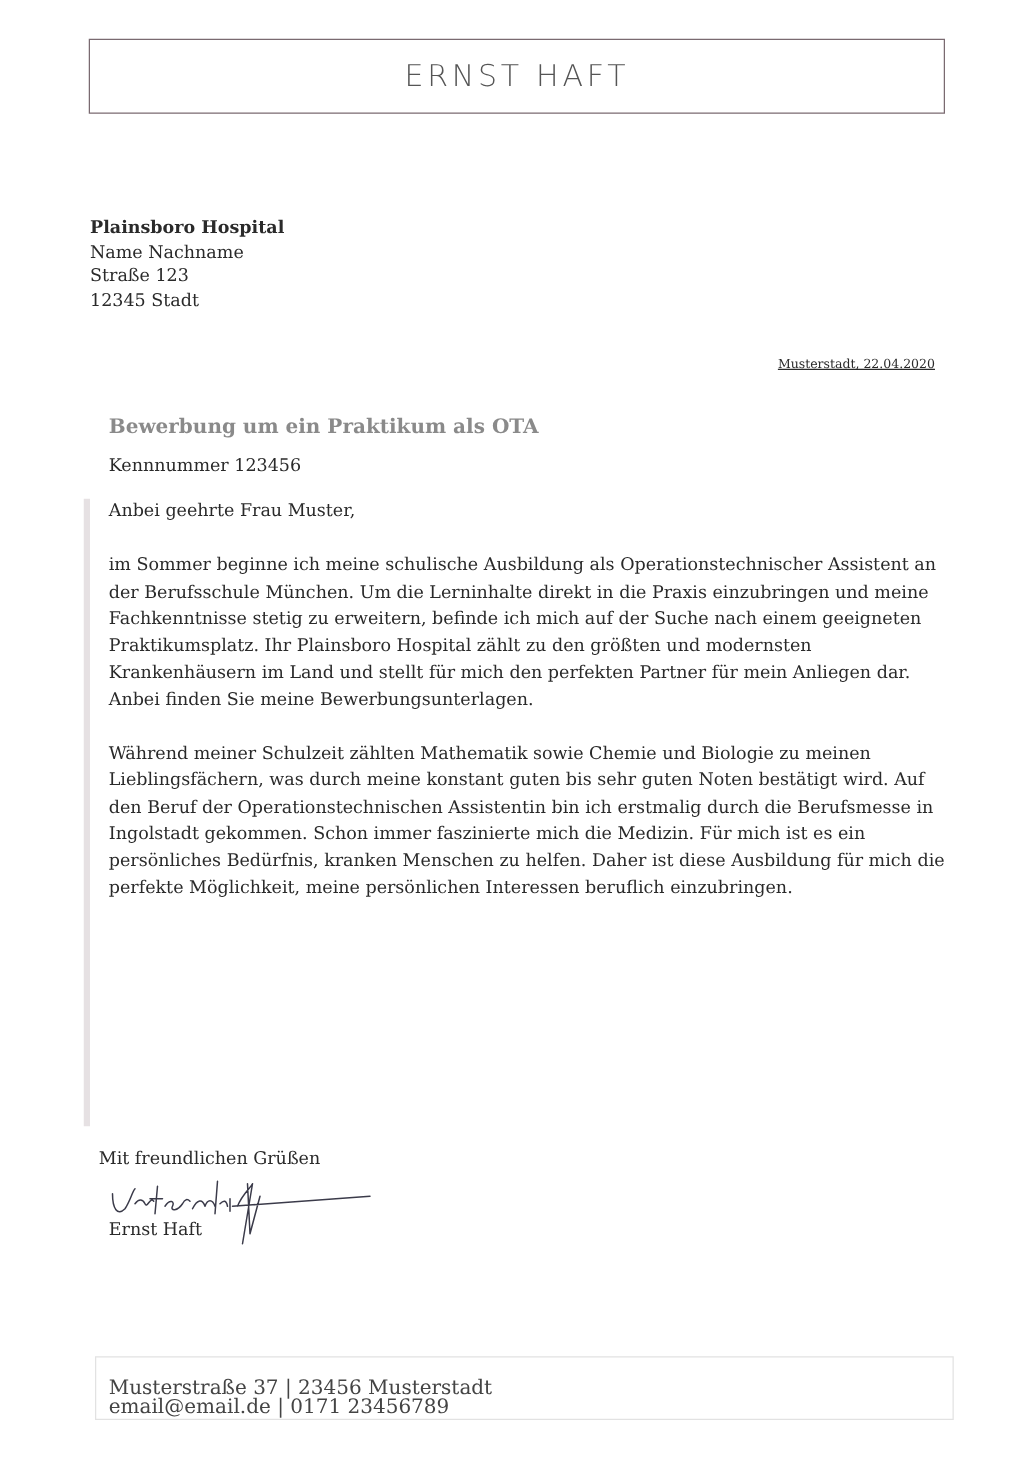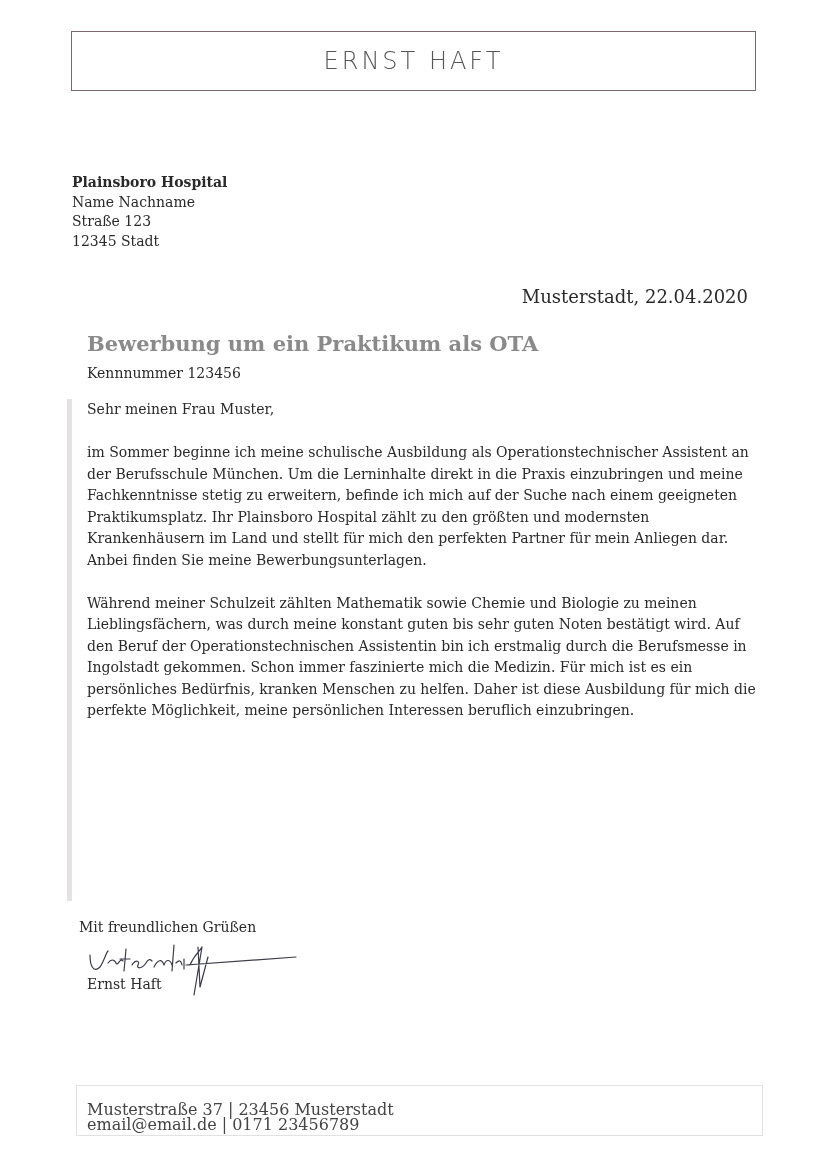--- a/index.html
+++ b/index.html
@@ -12,23 +12,23 @@
     position: absolute; left: 71px; top: 31px; width: 685px; height: 60px;
     border: 1.5px solid #7a6a70; box-sizing: border-box;
     display: flex; align-items: center; justify-content: center;
   }
   .header-name {
     font-family: "DejaVu Sans", "Liberation Sans", sans-serif;
     font-weight: 300; font-size: 24px; letter-spacing: 3px; color: #555;
   }
   .recipient { position: absolute; left: 72px; top: 173px; font-size: 14px; line-height: 19.5px; }
   .recipient .org { font-weight: bold; }
-  .date { position: absolute; right: 79px; top: 286px; font-size: 18px; }
+  .date { position: absolute; right: 79px; top: 286px; font-size: 10px; text-decoration: underline; }
   .subject {
-    position: absolute; left: 87px; top: 331px; font-size: 21px; font-weight: bold; color: #8a8a8a;
+    position: absolute; left: 87px; top: 331px; font-size: 16px; font-weight: bold; color: #8a8a8a;
   }
   .ref { position: absolute; left: 87px; top: 365px; font-size: 14px; text-align: center; }
   .side-bar {
     position: absolute; left: 67px; top: 399px; width: 5px; height: 502px; background: #e6e1e3;
   }
   .body-text {
     position: absolute; left: 87px; top: 399px; width: 680px; font-size: 14px; line-height: 21.5px;
   }
   .body-text p { margin: 0 0 21.5px 0; }
   .closing { position: absolute; left: 79px; top: 919px; font-size: 14px; }
@@ -57,21 +57,21 @@
 </div>
 
 <div class="date">Musterstadt, 22.04.2020</div>
 
 <div class="subject">Bewerbung um ein Praktikum als OTA</div>
 <div class="ref">Kennnummer 123456</div>
 
 <div class="side-bar"></div>
 
 <div class="body-text">
-  <p>Sehr meinen Frau Muster,</p>
+  <p>Anbei geehrte Frau Muster,</p>
   <p>im Sommer beginne ich meine schulische Ausbildung als Operationstechnischer Assistent an der Berufsschule München. Um die Lerninhalte direkt in die Praxis einzubringen und meine Fachkenntnisse stetig zu erweitern, befinde ich mich auf der Suche nach einem geeigneten Praktikumsplatz. Ihr Plainsboro Hospital zählt zu den größten und modernsten Krankenhäusern im Land und stellt für mich den perfekten Partner für mein Anliegen dar. Anbei finden Sie meine Bewerbungsunterlagen.</p>
   <p>Während meiner Schulzeit zählten Mathematik sowie Chemie und Biologie zu meinen Lieblingsfächern, was durch meine konstant guten bis sehr guten Noten bestätigt wird. Auf den Beruf der Operationstechnischen Assistentin bin ich erstmalig durch die Berufsmesse in Ingolstadt gekommen. Schon immer faszinierte mich die Medizin. Für mich ist es ein persönliches Bedürfnis, kranken Menschen zu helfen. Daher ist diese Ausbildung für mich die perfekte Möglichkeit, meine persönlichen Interessen beruflich einzubringen.</p>
 </div>
 
 <div class="closing">Mit freundlichen Grüßen</div>
 
 <svg class="signature" viewBox="0 0 220 60">
   <path d="M4 18 C 4 30, 8 36, 14 30 C 18 24, 20 16, 22 14 M22 26 c3 -4 6 -4 8 0 c2 4 4 -6 7 -2 M40 12 l-2 22 M34 22 h10 M46 28 c4 -6 8 -4 6 0 c-2 4 4 4 8 -2 M60 26 c2 -4 4 -4 6 -2 M68 30 c4 -8 8 -8 10 -2 M78 28 c2 -6 6 -6 8 0 M88 8 l-2 26 M90 26 c3 -3 5 -3 6 2 M98 22 v10 M104 28 c4 -10 10 -14 12 -18 M116 10 l-8 48 M112 10 l2 40 l8 -30 M100 28 L 210 20" fill="none" stroke="#3b3b4a" stroke-width="1.2" stroke-linecap="round" stroke-linejoin="round"></path>
 </svg>
 

